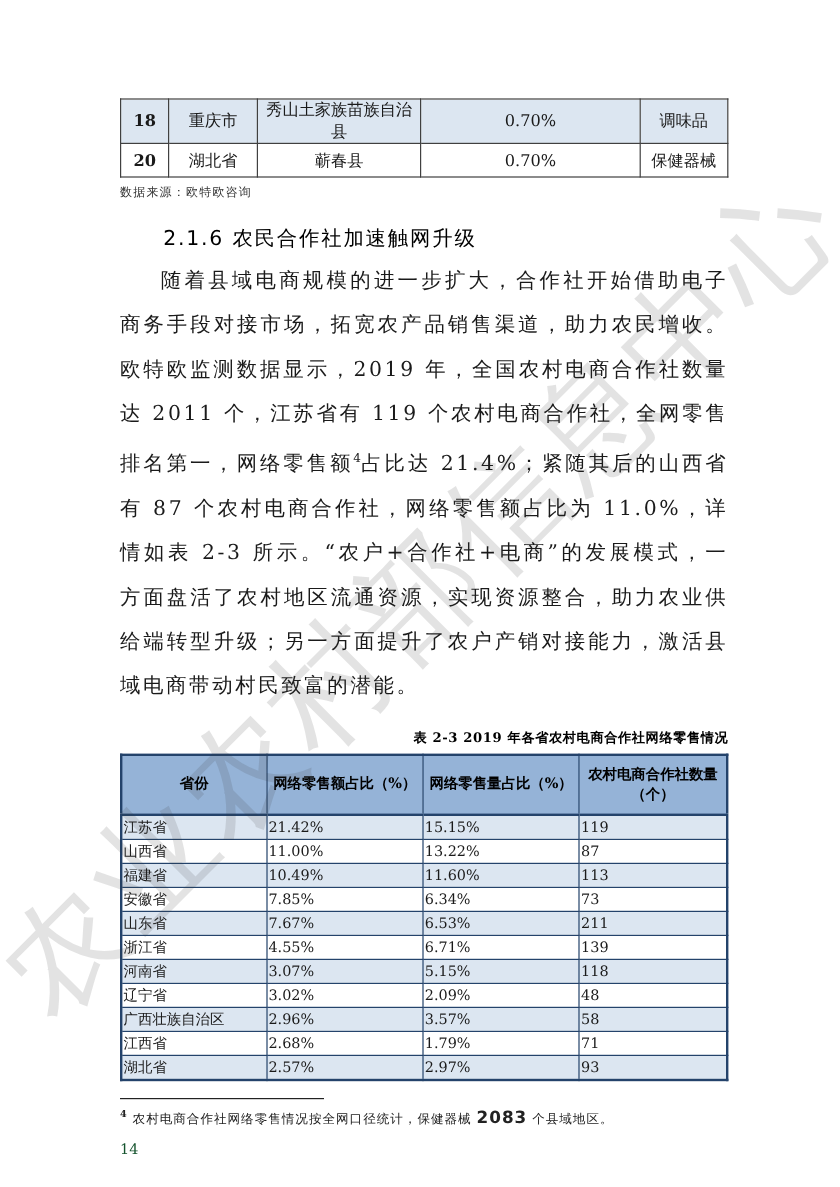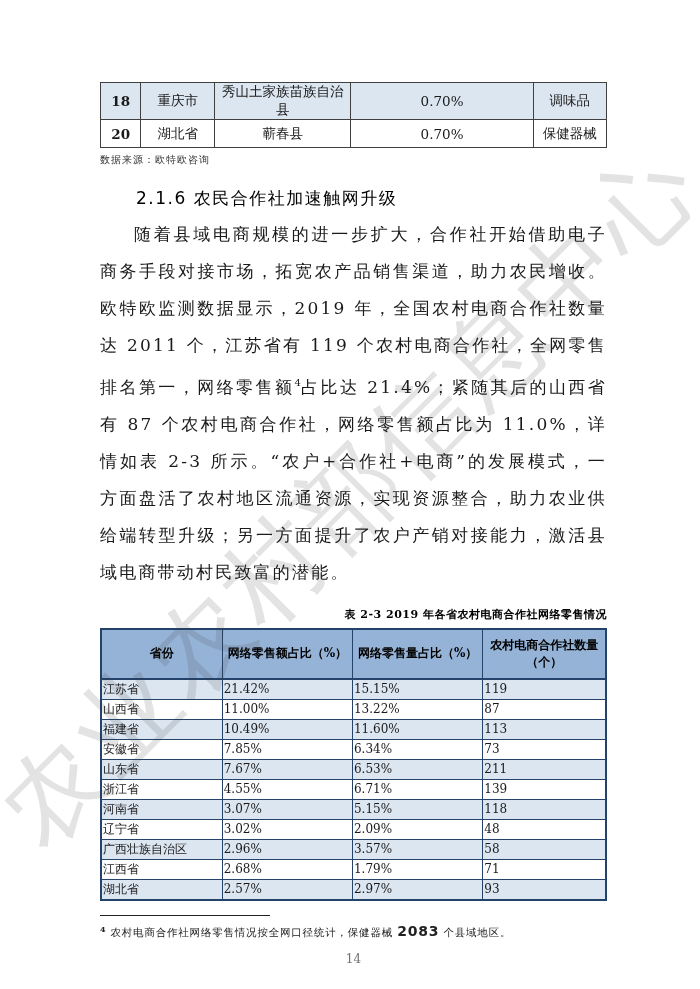--- a/index.html
+++ b/index.html
@@ -50,21 +50,21 @@
   }
   .data-table th.nowrap{white-space:nowrap;}
   .data-table td{border:1px solid var(--tbl-border);height:19px;padding:0 1px;}
   .data-table tr.shaded{background:var(--alt-row);}
 
   .footnote-sep{width:170px;border-top:1px solid #222;margin-top:14px;}
   .footnote{font-size:10.5px;margin-top:7px;letter-spacing:0.8px;color:#222;}
   .footnote sup{font-size:8px;font-weight:bold;}
   .footnote b{font-family:"DejaVu Sans","Liberation Sans",sans-serif;font-size:14px;}
 
-  .page-number{text-align:center;font-size:12px;margin-top:12px;color:#737373;}
+  .page-number{text-align:left;font-size:12px;margin-top:12px;color:#14532d;}
 </style>
 </head>
 <body>
 
 <div class="page">
 
   <table class="top-table">
     <colgroup>
       <col style="width:8%">
         <col style="width:14.5%">

